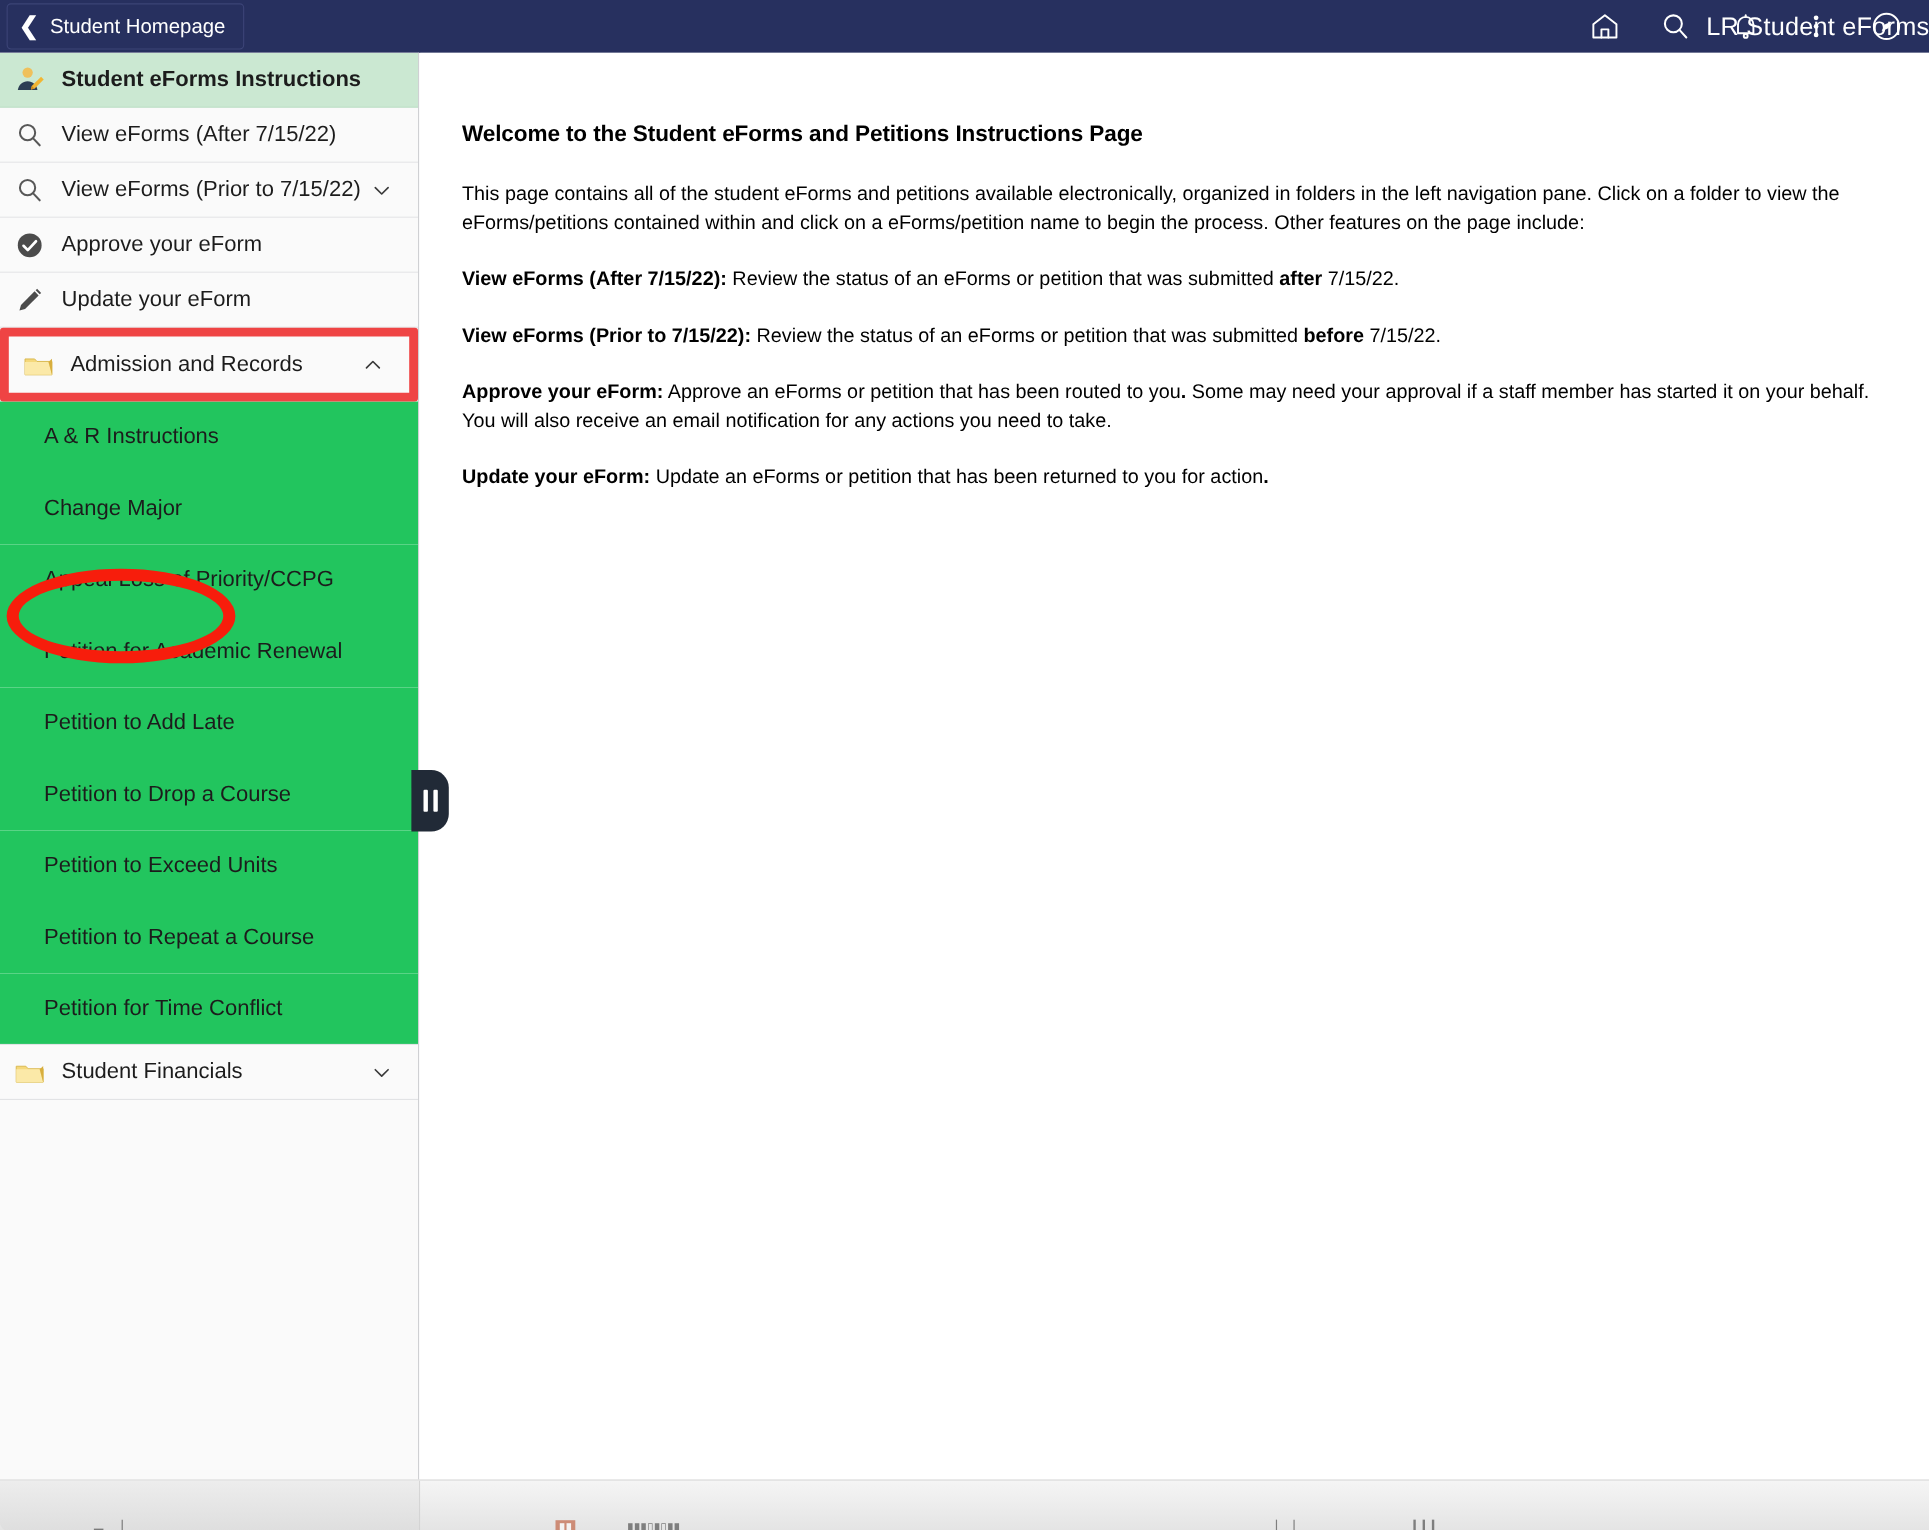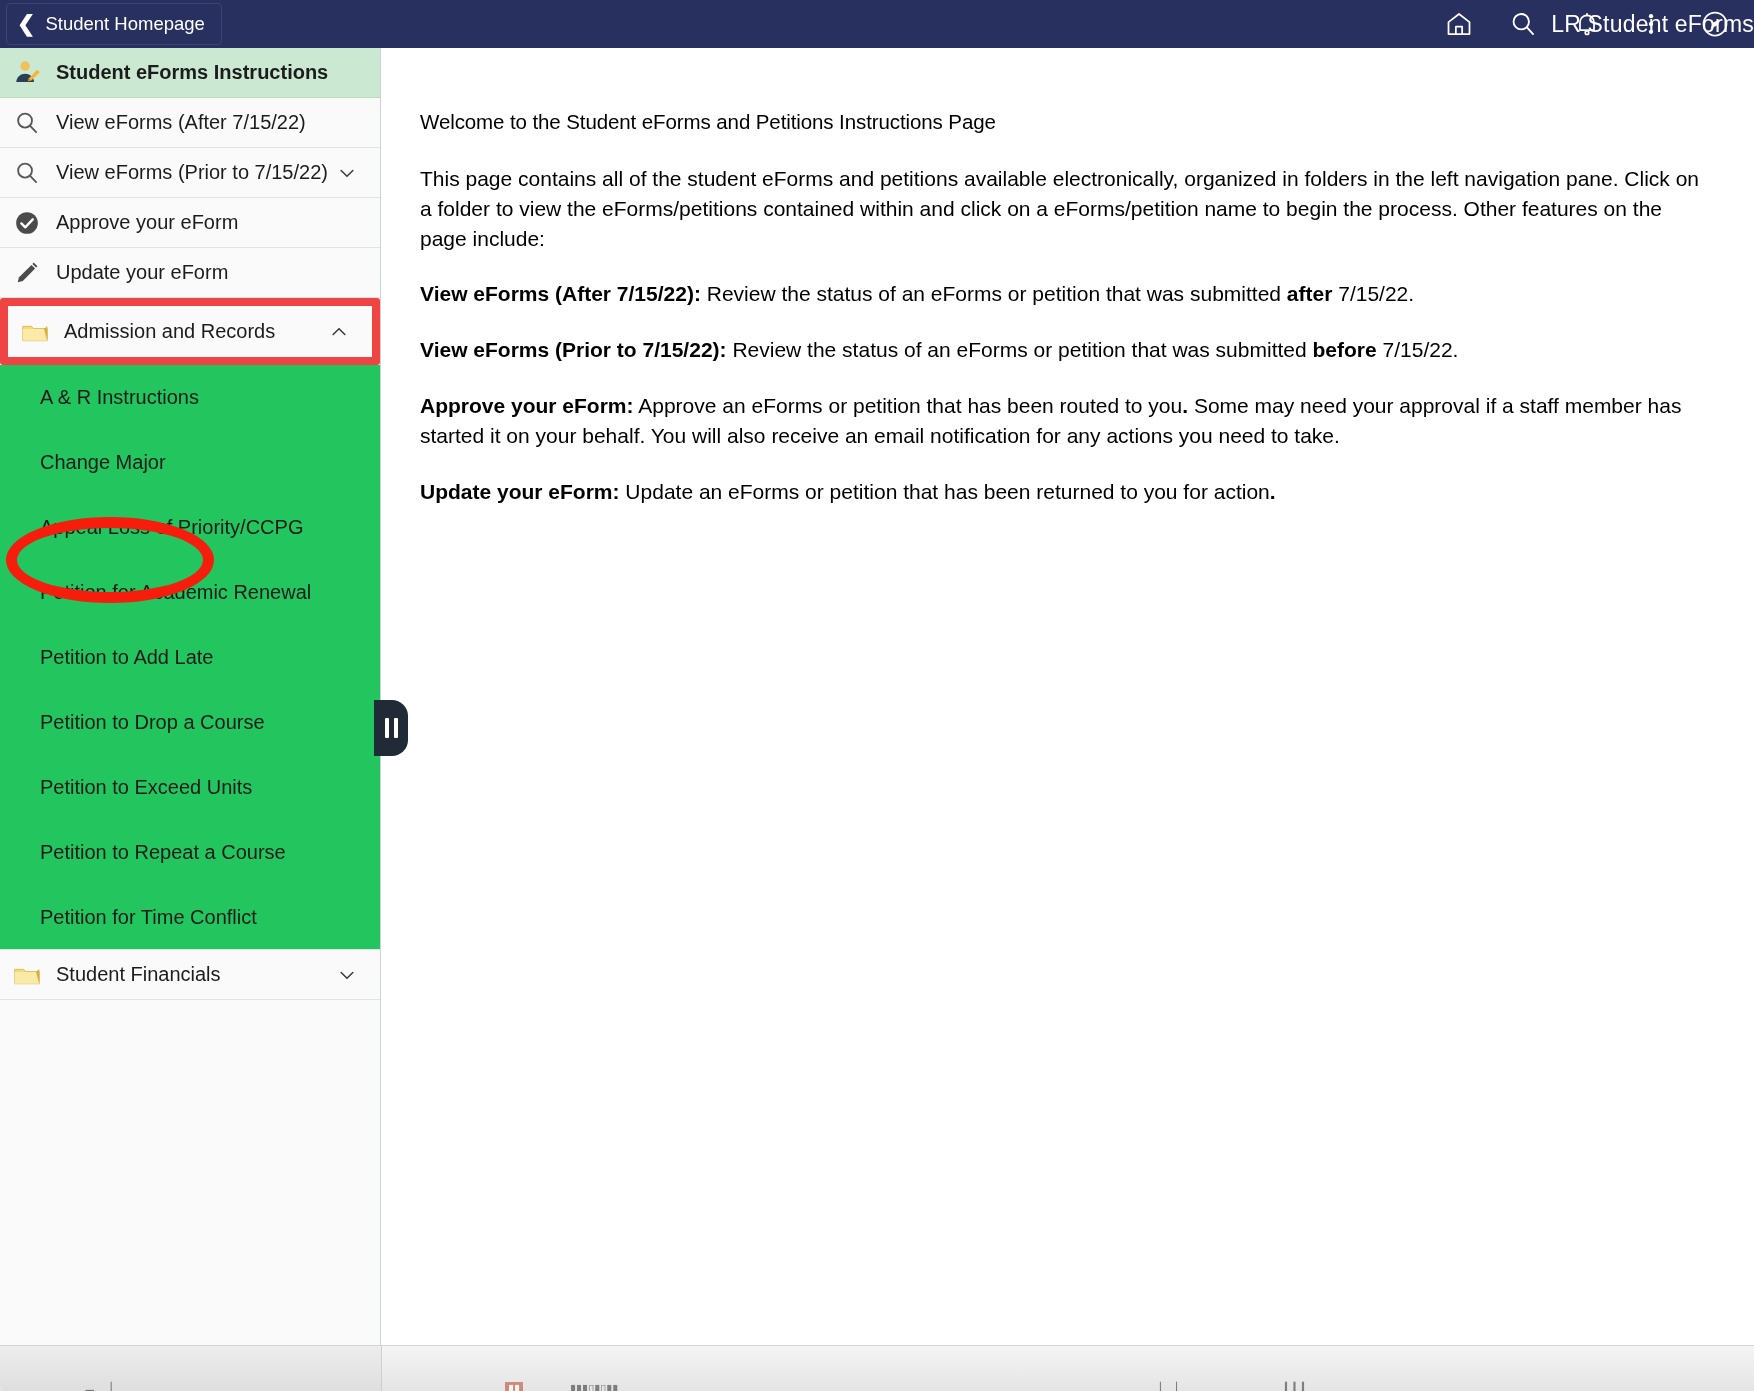--- a/index.html
+++ b/index.html
@@ -186,27 +186,27 @@
     top: 48px;
     left: 382px;
     width: 1372px;
     height: 1297px;
     background: #ffffff;
     padding: 62px 40px 0 38px;
     overflow: hidden;
   }
   #main h1 {
     font-size: 20.5px;
-    font-weight: normal;
+    font-weight: bold;
     color: #000;
     margin-bottom: 30px;
     letter-spacing: -.1px;
   }
   #main p {
-    font-size: 21px;
+    font-size: 18px;
     color: #000;
     line-height: 1.42;
     margin-bottom: 26px;
     max-width: 1300px;
   }
   #main p b { font-weight: bold; }
 
   
   #bottom-strip {
     position: absolute;

